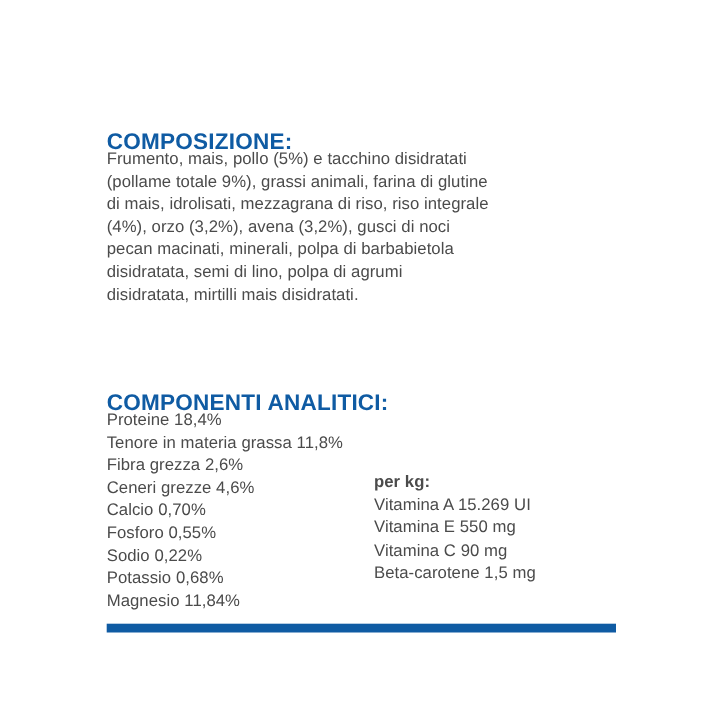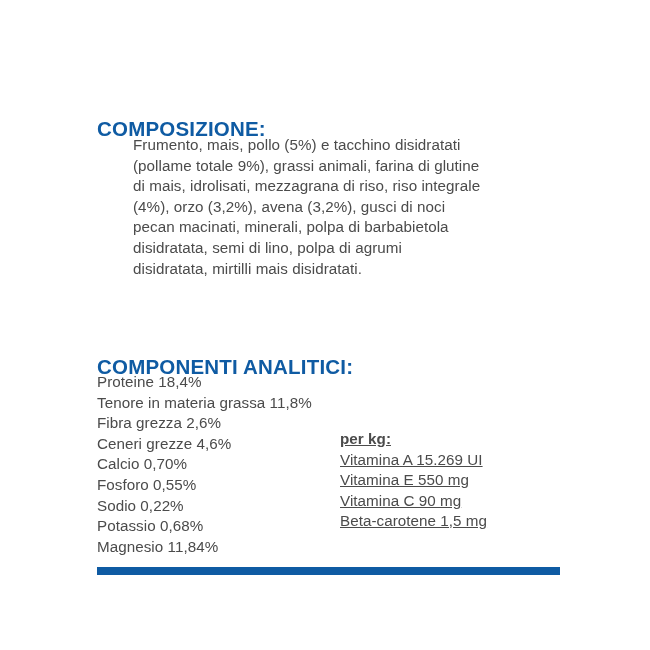--- a/index.html
+++ b/index.html
@@ -39,40 +39,38 @@
     font-family: "Liberation Sans", sans-serif;
     font-size: 15.2px;
     line-height: 20.6px;
     color: #4b4b4b;
     letter-spacing: 0.05px;
   }
 
   #composizione-text {
     top: 135px;
     width: 470px;
-    margin-left: 36px;
   }
   #composizione-text .line { display: block; white-space: nowrap; }
 
   #analitici-left {
     top: 372px;
     width: 250px;
   }
   #analitici-left .line { display: block; white-space: nowrap; }
 
   #analitici-right {
     position: absolute;
     left: 340px;
     top: 429px;
     font-family: "Liberation Sans", sans-serif;
     font-size: 15.2px;
     line-height: 20.6px;
     color: #4b4b4b;
     letter-spacing: 0.05px;
-    text-decoration: underline;
   }
   #analitici-right .line { display: block; white-space: nowrap; }
   #analitici-right .per-kg-label {
     display: block;
     font-weight: bold;
     color: #4b4b4b;
     white-space: nowrap;
   }
 
   .footer-rule {

